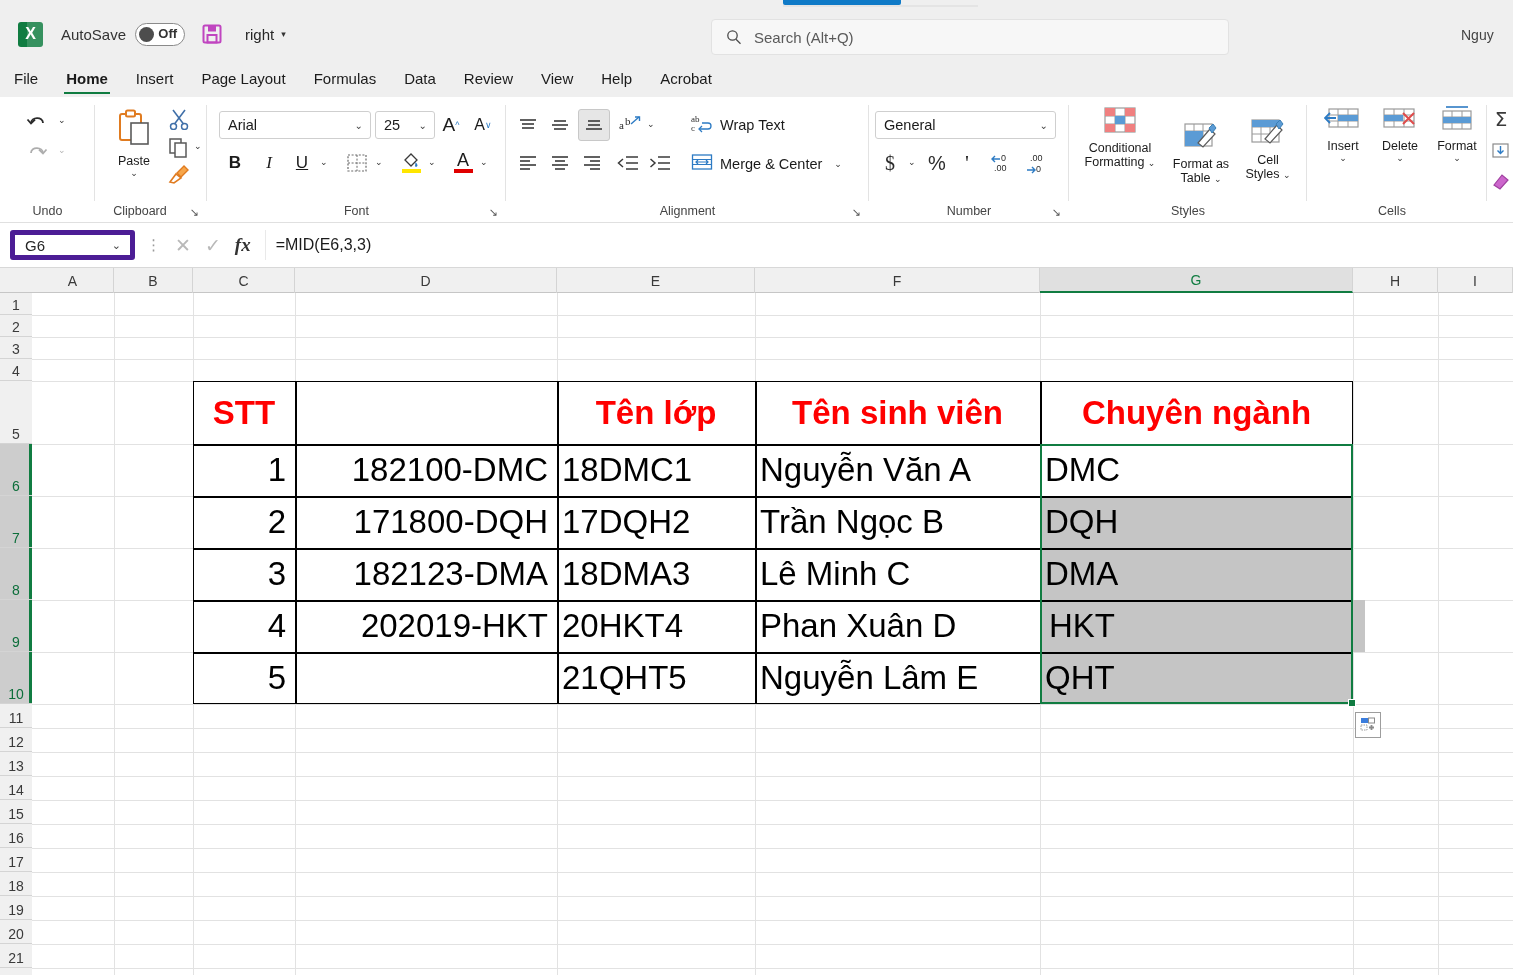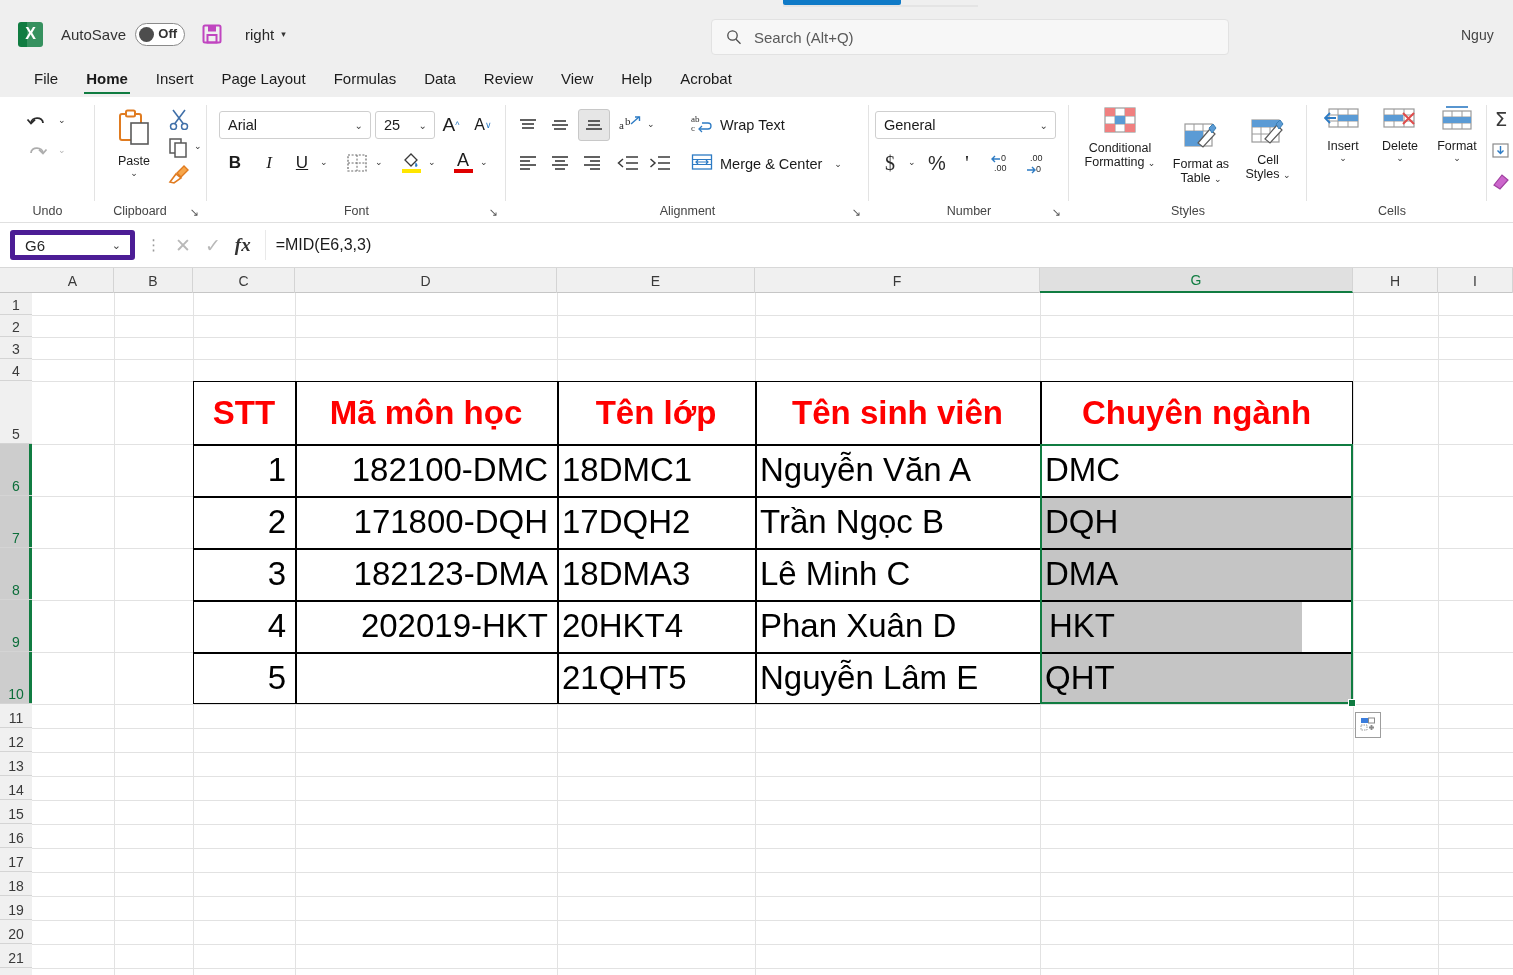--- a/index.html
+++ b/index.html
@@ -49,21 +49,21 @@
     display:flex; align-items:center;
   }
   .searchbox .sicon { margin-left:14px; width:16px; height:16px; flex:none;}
   .searchbox .stxt { margin-left:12px; font-size:15px; color:#5a5a5a; }
   .username { position:absolute; right:4px; top:20px; font-size:14px; color:#444;
      white-space:nowrap; overflow:hidden; width:48px;}
 
   
   .ribbontabs {
     position:absolute; left:0; top:61px; width:1513px; height:36px;
-    background:#efefef; display:flex; align-items:center; padding-left:20px;
+    background:#efefef; display:flex; align-items:center; 
   }
   .rtab { font-size:15px; color:#1b1b1b; padding:0 14px; height:36px; line-height:36px;
     position:relative; white-space:nowrap; }
   .rtab.active { font-weight:bold; }
   .rtab.active::after{ content:""; position:absolute; left:12px; right:12px; bottom:3px;
       height:2.5px; background:#107c41; }
 
   
   .ribbon {
     position:absolute; left:0; top:97px; width:1513px; height:126px;
@@ -641,21 +641,20 @@
       <div class="gline-h" style="top: 483px;"></div>
       <div class="gline-h" style="top: 507px;"></div>
       <div class="gline-h" style="top: 531px;"></div>
       <div class="gline-h" style="top: 555px;"></div>
       <div class="gline-h" style="top: 579px;"></div>
       <div class="gline-h" style="top: 603px;"></div>
       <div class="gline-h" style="top: 627px;"></div>
       <div class="gline-h" style="top: 651px;"></div>
       <div class="gline-h" style="top: 675px;"></div>
       <div class="cell t-hdr" style="left: 161px; top: 88px; width: 102px; height: 63px;">STT</div>
-      <div class="cell t-hdr" style="left: 263px; top: 88px; width: 262px; height: 63px;">Mã môn học</div>
       <div class="cell t-hdr" style="left: 525px; top: 88px; width: 198px; height: 63px;">Tên lớp</div>
       <div class="cell t-hdr" style="left: 723px; top: 88px; width: 285px; height: 63px;">Tên sinh viên</div>
       <div class="cell t-hdr" style="left: 1008px; top: 88px; width: 313px; height: 63px;">Chuyên ngành</div>
       <div class="cell t-body a-right" style="left: 161px; top: 151px; width: 102px; height: 52px;">1</div>
       <div class="cell t-body a-right" style="left: 263px; top: 151px; width: 262px; height: 52px;">182100-DMC</div>
       <div class="cell t-body a-left" style="left: 525px; top: 151px; width: 198px; height: 52px;">18DMC1</div>
       <div class="cell t-body a-left" style="left: 723px; top: 151px; width: 285px; height: 52px;">Nguyễn Văn A</div>
       <div class="cell t-body a-left" style="left: 1008px; top: 151px; width: 313px; height: 52px;">DMC</div>
       <div class="cell t-body a-right" style="left: 161px; top: 203px; width: 102px; height: 52px;">2</div>
       <div class="cell t-body a-right" style="left: 263px; top: 203px; width: 262px; height: 52px;">171800-DQH</div>
@@ -664,21 +663,21 @@
       <div class="cell t-body a-left shaded" style="left: 1008px; top: 203px; width: 313px; height: 52px;">DQH</div>
       <div class="cell t-body a-right" style="left: 161px; top: 255px; width: 102px; height: 52px;">3</div>
       <div class="cell t-body a-right" style="left: 263px; top: 255px; width: 262px; height: 52px;">182123-DMA</div>
       <div class="cell t-body a-left" style="left: 525px; top: 255px; width: 198px; height: 52px;">18DMA3</div>
       <div class="cell t-body a-left" style="left: 723px; top: 255px; width: 285px; height: 52px;">Lê Minh C</div>
       <div class="cell t-body a-left shaded" style="left: 1008px; top: 255px; width: 313px; height: 52px;">DMA</div>
       <div class="cell t-body a-right" style="left: 161px; top: 307px; width: 102px; height: 52px;">4</div>
       <div class="cell t-body a-right" style="left: 263px; top: 307px; width: 262px; height: 52px;">202019-HKT</div>
       <div class="cell t-body a-left" style="left: 525px; top: 307px; width: 198px; height: 52px;">20HKT4</div>
       <div class="cell t-body a-left" style="left: 723px; top: 307px; width: 285px; height: 52px;">Phan Xuân D</div>
-      <div class="cell t-body a-left shaded" style="left: 1008px; top: 307px; width: 262px; height: 52px; padding-left: 9px;">HKT</div>
+      <div class="cell t-body a-left shaded" style="left: 1008px; top: 307px; width: 325px; height: 52px; padding-left: 9px;">HKT</div>
       <div class="cell t-body a-right" style="left: 161px; top: 359px; width: 102px; height: 52px;">5</div>
       <div class="cell t-body a-left" style="left: 525px; top: 359px; width: 198px; height: 52px;">21QHT5</div>
       <div class="cell t-body a-left" style="left: 723px; top: 359px; width: 285px; height: 52px;">Nguyễn Lâm E</div>
       <div class="cell t-body a-left shaded" style="left: 1008px; top: 359px; width: 313px; height: 52px;">QHT</div>
       <div class="tbl-border" style="left: 161px; top: 88px; width: 1160px; height: 323px;"></div>
       <div class="tbl-line" style="left: 263px; top: 88px; width: 1.6px; height: 323px;"></div>
       <div class="tbl-line" style="left: 525px; top: 88px; width: 1.6px; height: 323px;"></div>
       <div class="tbl-line" style="left: 723px; top: 88px; width: 1.6px; height: 323px;"></div>
       <div class="tbl-line" style="left: 1008px; top: 88px; width: 1.6px; height: 323px;"></div>
       <div class="tbl-line" style="left: 161px; top: 151px; width: 1160px; height: 1.6px;"></div>

